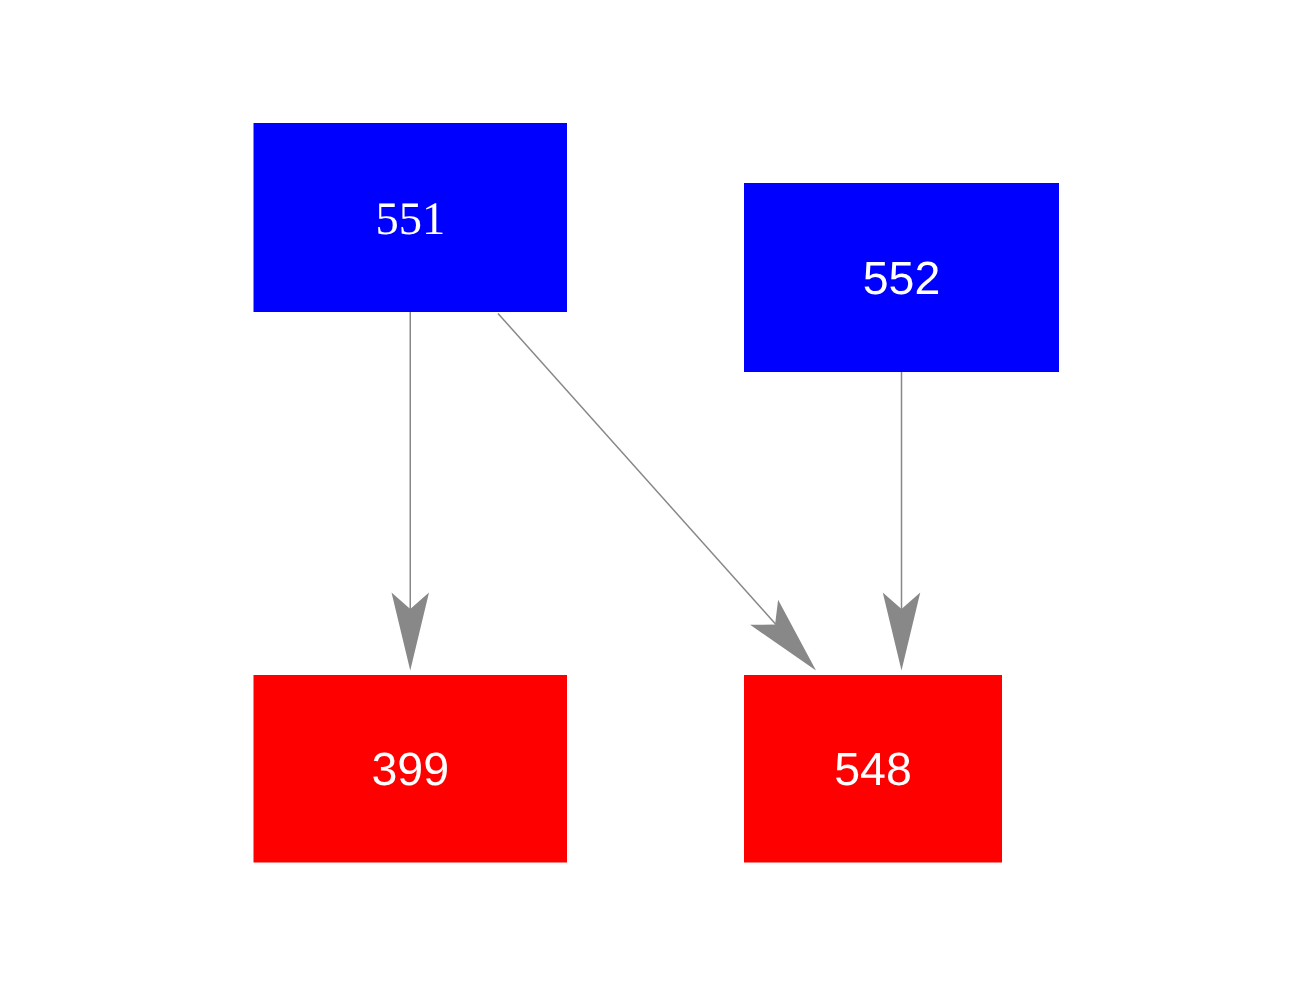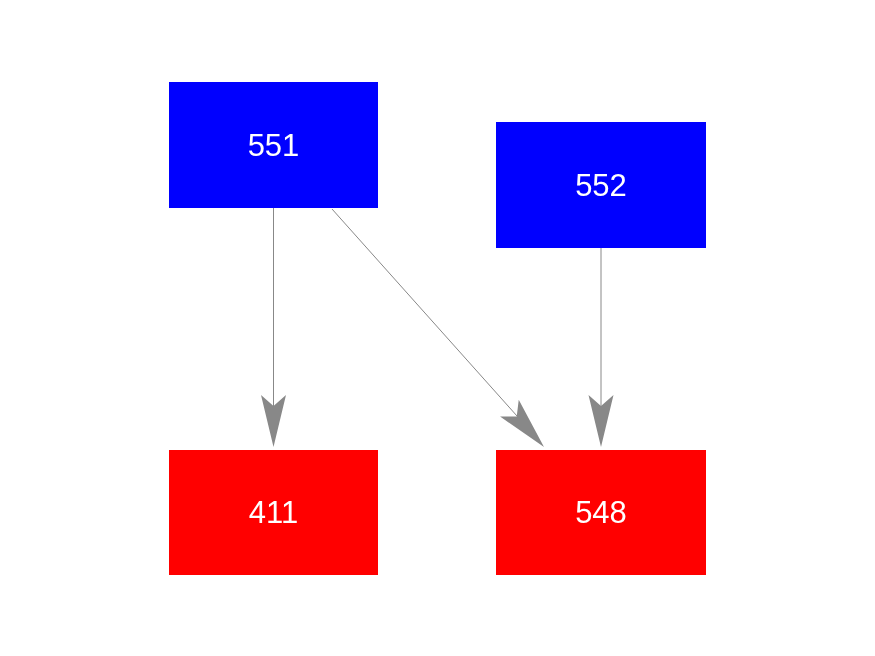--- a/index.html
+++ b/index.html
@@ -38,24 +38,24 @@
   .node {
     position: absolute;
     display: flex;
     align-items: center;
     justify-content: center;
     color: var(--label-text);
     font-size: 31px;
     line-height: 1;
     user-select: none;
   }
-  .node-551 { left: 169px; top: 82px;  width: 209px; height: 126px; }
+  .node-551 { left: 169px; top: 82px;  width: 209px; height: 126px; font-family: Liberation Serif, serif; }
   .node-552 { left: 496px; top: 82px;  width: 210px; height: 126px; }
   .node-547 { left: 169px; top: 450px; width: 209px; height: 125px; }
-  .node-548 { left: 496px; top: 450px; width: 210px; height: 125px; text-align: center; }
+  .node-548 { left: 496px; top: 450px; width: 172px; height: 125px; text-align: center; }
 </style>
 </head>
 <body>
 
 <div class="diagram-canvas">
 
   <svg class="edges-layer" viewBox="0 0 875 656" xmlns="http://www.w3.org/2000/svg">
 
     <g>
       <line x1="273.5" y1="208" x2="273.5" y2="407"></line>
@@ -75,20 +75,20 @@
 
   <div class="node node-551" style="background: rgb(0, 0, 255);">
     <span>551</span>
   </div>
 
   <div class="node node-552" style="background: rgb(0, 0, 255); margin-top: 40px;">
     <span>552</span>
   </div>
 
   <div class="node node-547" style="background: rgb(255, 0, 0);">
-    <span>411</span>
+    <span>399</span>
   </div>
 
   <div class="node node-548" style="background: rgb(255, 0, 0);">
     <span>548</span>
   </div>
 
 </div>
 
 </body></html>

